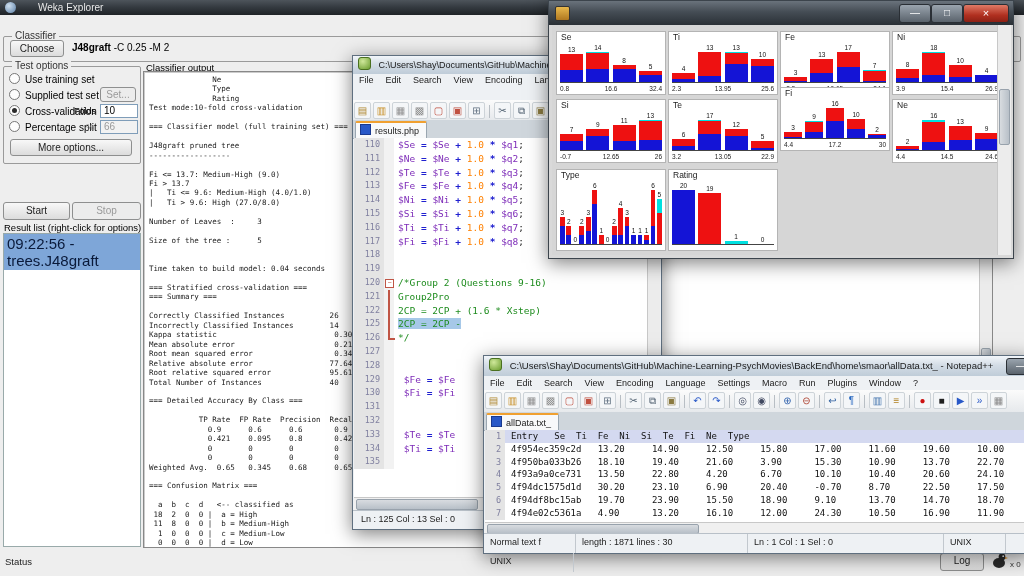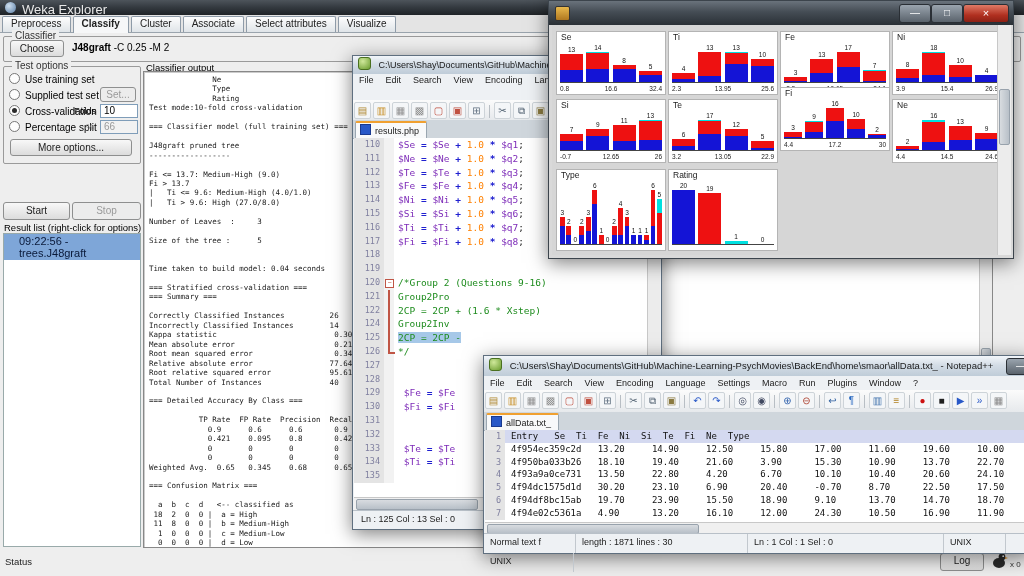--- a/index.html
+++ b/index.html
@@ -3,21 +3,21 @@
 <meta charset="utf-8">
 <style>
   html,body{margin:0;padding:0;background:#000;}
   #screen{position:relative;width:1024px;height:576px;overflow:hidden;
     font-family:"Liberation Sans",sans-serif;font-size:10px;background:#eeeeee;}
   .win{position:absolute;box-shadow:0 4px 18px rgba(0,0,0,.5);}
   
   #weka{position:absolute;left:0;top:0;width:1024px;height:576px;background:#eeeeee;}
   .w-titlebar{position:absolute;left:0;top:0;width:1024px;height:15px;
     background:linear-gradient(180deg,#4d545b,#33393f 50%,#1f2327);color:#e8e8e8;}
-  .w-titlebar .t{position:absolute;left:22px;top:2px;font-size:13px;}
+  .w-titlebar .t{position:absolute;left:38px;top:2px;font-size:10px;}
   .weka-ico{position:absolute;left:5px;top:2px;width:11px;height:11px;border-radius:50%;
     background:radial-gradient(circle at 35% 35%,#cfe0f0,#5b7fa6);}
   #weka-tabs{position:absolute;left:0;top:15px;width:1024px;height:17px;background:#e4e4e4;
     border-bottom:1px solid #9aa4ad;}
   .wtab{display:inline-block;height:14px;padding:1px 8px 0;margin:1px 0 0 2px;font-size:10px;
     border:1px solid #8e9ba8;border-bottom:none;border-radius:2px 2px 0 0;
     background:linear-gradient(#fdfdfd,#dfe4e8);color:#222;}
   .wtab.active{background:#f6f7f8;height:15px;font-weight:bold;}
   .grp{position:absolute;border:1px solid #9a9a9a;border-radius:2px;}
   .grp-label{position:absolute;top:-7px;left:8px;background:#eeeeee;padding:0 3px;font-size:10px;color:#333;}
@@ -30,21 +30,21 @@
   .field{position:absolute;background:#fff;border:1px solid #7f9db9;font-size:10px;padding:0 3px;}
   .field.disabled{background:#f2f2f2;color:#9a9a9a;}
   #weka-combo{position:absolute;left:3px;top:180px;width:136px;height:17px;background:#fff;
     border:1px solid #7f9db9;}
   #weka-combo .tx{position:absolute;left:5px;top:2px;font-size:10px;}
   .combo-btn{position:absolute;right:0;top:0;width:16px;height:15px;background:linear-gradient(#f4f4f4,#d6d6d6);
     border-left:1px solid #9ab;}
   .combo-btn::after{content:"";position:absolute;left:4px;top:6px;border:4px solid transparent;border-top-color:#333;}
   #weka-list{position:absolute;left:3px;top:233px;width:136px;height:312px;background:#fff;
     border:1px solid #9aa;overflow:hidden;}
-  .list-item{font-size:11px;padding:1px 15px;color:#123;}
+  .list-item{font-size:15px;padding:1px 3px;color:#123;}
   .list-item.sel{background:#7ea6d8;color:#0a1a3a;}
   #weka-output{position:absolute;left:143px;top:71px;width:848px;height:475px;background:#fff;
     border:1px solid #888;box-shadow:inset 1px 1px 0 #ccc;}
   #weka-output pre{margin:0;padding:3px 2px 0 5px;font-family:"DejaVu Sans Mono",monospace;
     font-size:7.5px;line-height:9.45px;color:#1a1a1a;}
   .vscroll{position:absolute;background:#ececec;border-left:1px solid #c8c8c8;}
   .vthumb{position:absolute;left:1px;right:1px;background:linear-gradient(90deg,#d8dce0,#b8c0c8);border:1px solid #98a2ac;border-radius:2px;}
   .hscroll{position:absolute;background:#f0f0f0;border-top:1px solid #c8c8c8;}
   .hthumb{position:absolute;top:1px;bottom:1px;background:linear-gradient(#d8dce0,#b8c0c8);border:1px solid #98a2ac;border-radius:2px;}
   
@@ -122,21 +122,20 @@
 </head>
 <body>
 
 <div id="screen">
 
   <div id="weka">
     <div class="w-titlebar">
       <span class="weka-ico"></span>
       <span class="t">Weka Explorer</span>
     </div>
-    <div id="weka-tabs"><span class="wtab">Preprocess</span><span class="wtab active">Classify</span><span class="wtab">Cluster</span><span class="wtab">Associate</span><span class="wtab">Select attributes</span><span class="wtab">Visualize</span></div>
 
     <div class="grp" style="left:3px;top:36px;width:1016px;height:24px;">
       <span class="grp-label">Classifier</span>
       <span class="btn" style="position:absolute;left:6px;top:3px;width:52px;height:15px;line-height:15px;">Choose</span>
       <span style="position:absolute;left:68px;top:5px;font-size:10px;">
         <b>J48graft</b><span> -C 0.25 -M 2</span>
       </span>
     </div>
 
     <div class="grp" style="left:3px;top:66px;width:136px;height:96px;">
@@ -260,21 +259,20 @@
         <div class="cl-row"><span class="cl-num">113</span><span class="cl-fold"></span><span class="cl-code"><span class="tok-var">$Fe</span><span> </span><span class="tok-op">=</span><span> </span><span class="tok-var">$Fe</span><span> </span><span class="tok-op">+</span><span> </span><span class="tok-num">1.0</span><span> </span><span class="tok-op">*</span><span> </span><span class="tok-var">$q4</span><span>;</span></span></div>
         <div class="cl-row"><span class="cl-num">114</span><span class="cl-fold"></span><span class="cl-code"><span class="tok-var">$Ni</span><span> </span><span class="tok-op">=</span><span> </span><span class="tok-var">$Ni</span><span> </span><span class="tok-op">+</span><span> </span><span class="tok-num">1.0</span><span> </span><span class="tok-op">*</span><span> </span><span class="tok-var">$q5</span><span>;</span></span></div>
         <div class="cl-row"><span class="cl-num">115</span><span class="cl-fold"></span><span class="cl-code"><span class="tok-var">$Si</span><span> </span><span class="tok-op">=</span><span> </span><span class="tok-var">$Si</span><span> </span><span class="tok-op">+</span><span> </span><span class="tok-num">1.0</span><span> </span><span class="tok-op">*</span><span> </span><span class="tok-var">$q6</span><span>;</span></span></div>
         <div class="cl-row"><span class="cl-num">116</span><span class="cl-fold"></span><span class="cl-code"><span class="tok-var">$Ti</span><span> </span><span class="tok-op">=</span><span> </span><span class="tok-var">$Ti</span><span> </span><span class="tok-op">+</span><span> </span><span class="tok-num">1.0</span><span> </span><span class="tok-op">*</span><span> </span><span class="tok-var">$q7</span><span>;</span></span></div>
         <div class="cl-row"><span class="cl-num">117</span><span class="cl-fold"></span><span class="cl-code"><span class="tok-var">$Fi</span><span> </span><span class="tok-op">=</span><span> </span><span class="tok-var">$Fi</span><span> </span><span class="tok-op">+</span><span> </span><span class="tok-num">1.0</span><span> </span><span class="tok-op">*</span><span> </span><span class="tok-var">$q8</span><span>;</span></span></div>
         <div class="cl-row"><span class="cl-num">118</span><span class="cl-fold"></span><span class="cl-code"></span></div>
         <div class="cl-row"><span class="cl-num">119</span><span class="cl-fold"></span><span class="cl-code"></span></div>
         <div class="cl-row"><span class="cl-num">120</span><span class="cl-fold"><span class="fold-box">−</span></span><span class="cl-code"><span class="tok-comment">/*Group 2 (Questions 9-16)</span></span></div>
         <div class="cl-row"><span class="cl-num">121</span><span class="cl-fold"><span class="fold-line"></span></span><span class="cl-code"><span class="tok-comment">Group2Pro</span></span></div>
         <div class="cl-row"><span class="cl-num">122</span><span class="cl-fold"><span class="fold-line"></span></span><span class="cl-code"><span class="tok-comment">2CP = 2CP + (1.6 * Xstep)</span></span></div>
-        <div class="cl-row"><span class="cl-num">124</span><span class="cl-fold"><span class="fold-line"></span></span><span class="cl-code"><span class="tok-comment">Group2Inv</span></span></div>
         <div class="cl-row"><span class="cl-num">125</span><span class="cl-fold"><span class="fold-line"></span></span><span class="cl-code"><span class="tok-comment sel-bg">2CP = 2CP - </span></span></div>
         <div class="cl-row"><span class="cl-num">126</span><span class="cl-fold"><span class="fold-end"></span></span><span class="cl-code"><span class="tok-comment">*/</span></span></div>
         <div class="cl-row"><span class="cl-num">127</span><span class="cl-fold"></span><span class="cl-code"></span></div>
         <div class="cl-row"><span class="cl-num">128</span><span class="cl-fold"></span><span class="cl-code"></span></div>
         <div class="cl-row"><span class="cl-num">129</span><span class="cl-fold"></span><span class="cl-code"><span>    </span><span class="tok-var">$Fe</span><span> </span><span class="tok-op">=</span><span> </span><span class="tok-var">$Fe</span></span></div>
         <div class="cl-row"><span class="cl-num">130</span><span class="cl-fold"></span><span class="cl-code"><span>    </span><span class="tok-var">$Fi</span><span> </span><span class="tok-op">=</span><span> </span><span class="tok-var">$Fi</span></span></div>
         <div class="cl-row"><span class="cl-num">131</span><span class="cl-fold"></span><span class="cl-code"></span></div>
         <div class="cl-row"><span class="cl-num">132</span><span class="cl-fold"></span><span class="cl-code"></span></div>
         <div class="cl-row"><span class="cl-num">133</span><span class="cl-fold"></span><span class="cl-code"><span>    </span><span class="tok-var">$Te</span><span> </span><span class="tok-op">=</span><span> </span><span class="tok-var">$Te</span></span></div>
         <div class="cl-row"><span class="cl-num">134</span><span class="cl-fold"></span><span class="cl-code"><span>    </span><span class="tok-var">$Ti</span><span> </span><span class="tok-op">=</span><span> </span><span class="tok-var">$Ti</span></span></div>

